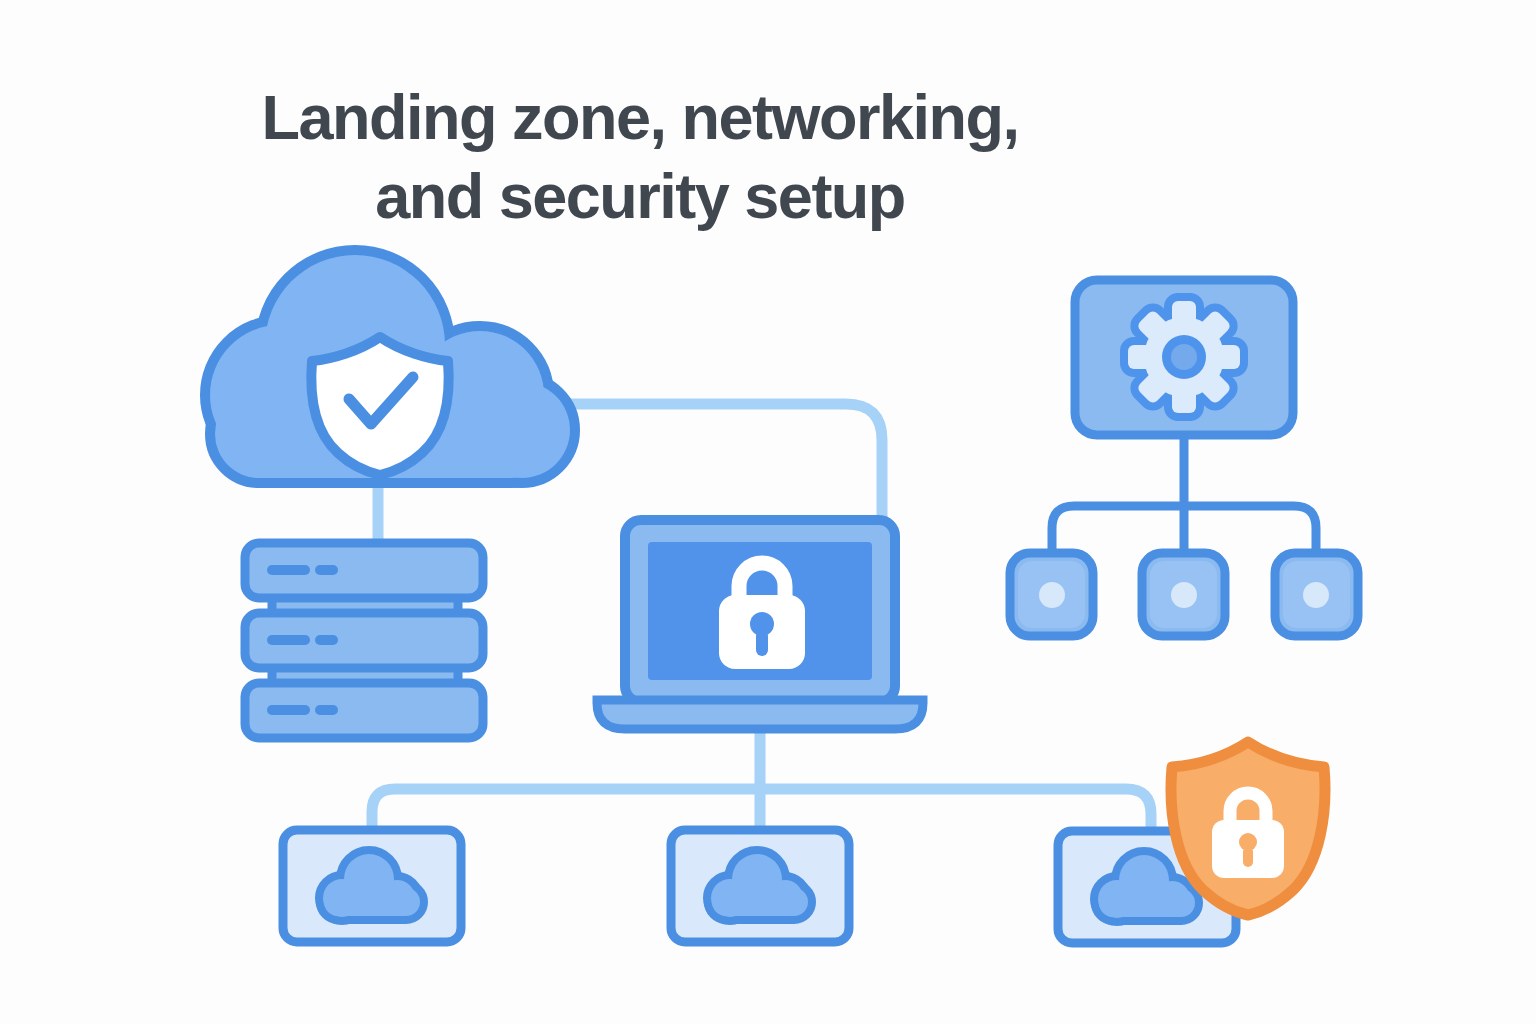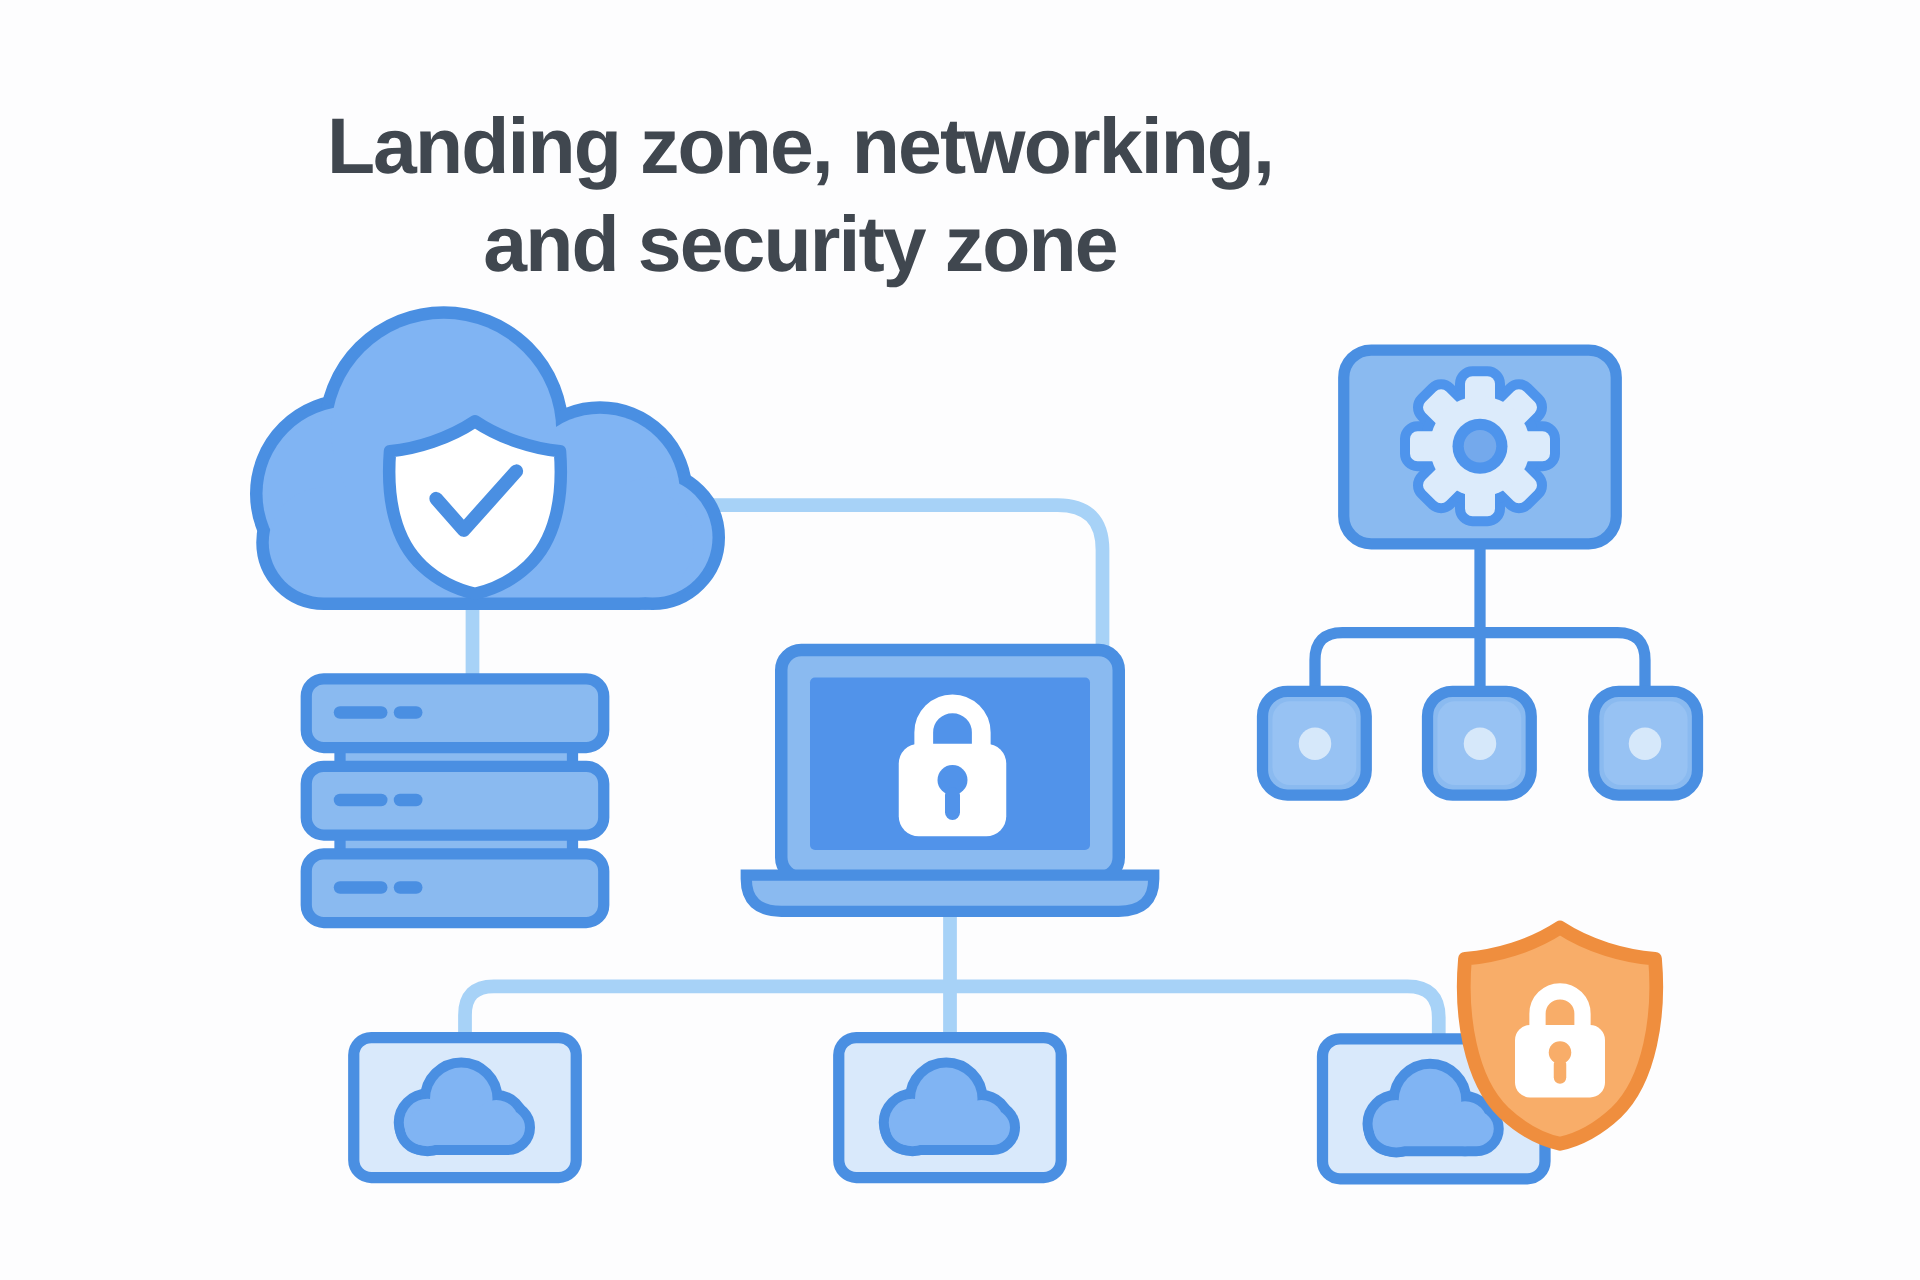--- a/index.html
+++ b/index.html
@@ -64,21 +64,21 @@
   .inner{fill:var(--inner-fill);}
   .shield-orange{fill:var(--shield-orange-fill);stroke:var(--shield-orange-stroke);stroke-width:11;stroke-linejoin:round;}
 </style>
 </head>
 <body>
 
 <div class="stage">
 
   <div class="title">
     <div>Landing zone, networking,</div>
-    <div>and security zone</div>
+    <div>and security setup</div>
   </div>
 
   <svg class="art" viewBox="0 0 1536 1024">
 
     <g>
       <path class="conn-light" d="M 552 404 H 846 Q 882 404 882 440 V 545"></path>
       <path class="conn-light" d="M 378 466 V 552"></path>
       <path class="conn-light" d="M 760 718 V 840"></path>
       <path class="conn-light" d="M 372 840 V 812 Q 372 789 395 789 H 1126 Q 1151 789 1151 814 V 842"></path>
     </g>

